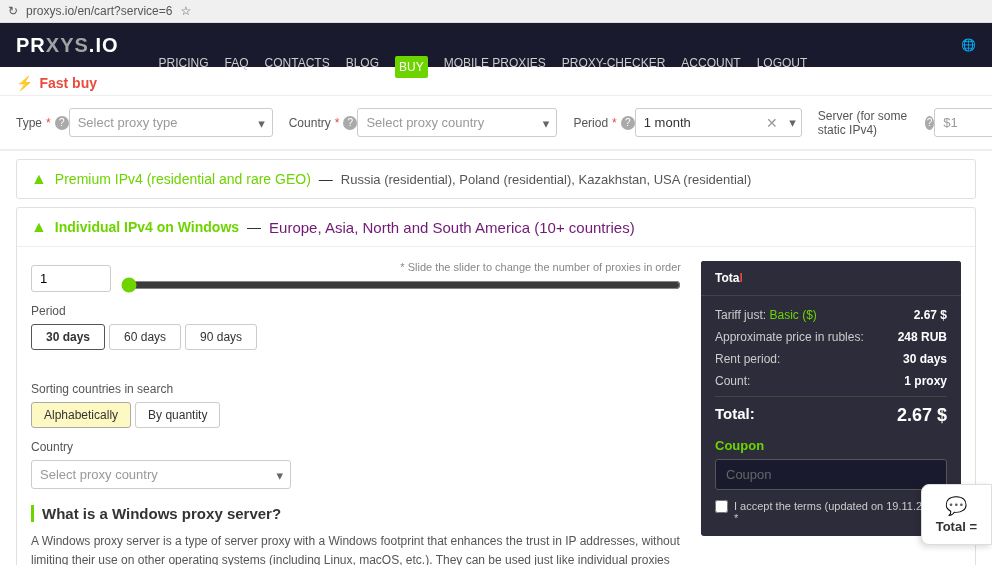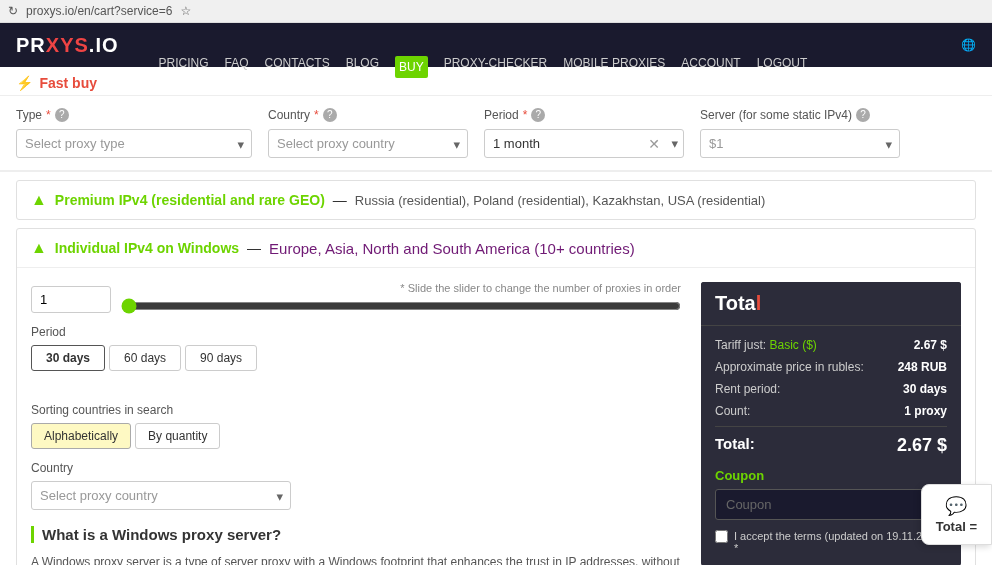--- a/index.html
+++ b/index.html
@@ -13,21 +13,21 @@
       padding: 0 16px;
       height: 44px;
       gap: 20px;
     }
     .navbar-logo {
       font-size: 20px;
       font-weight: bold;
       color: #fff;
       letter-spacing: 1px;
     }
-    .navbar-logo span { color: #ef4444; }
+    .navbar-logo span { color: #a3a3a3; }
     .navbar-links {
       display: flex;
       gap: 16px;
       margin-left: 20px;
       flex: 1;
       margin-top: 44px;
     }
     .navbar-links a {
       color: #ccc;
       text-decoration: none;
@@ -74,21 +74,21 @@
     }
 
     .filter-row {
       background: #fff;
       padding: 12px 16px;
       display: flex;
       gap: 16px;
       align-items: flex-end;
       border-bottom: 2px solid #eee;
     }
-    .filter-group { display: flex; flex-direction: column; gap: 7px; }
+    .filter-group { display: flex; gap: 0; }
     .filter-label {
       font-size: 12px;
       color: #555;
       display: flex;
       align-items: center;
       gap: 4px;
     }
     .filter-label .required { color: #e74c3c; }
     .filter-label .help {
       display: inline-block;
@@ -118,37 +118,37 @@
       border: 1px solid #ccc;
       border-radius: 3px;
       padding: 6px 28px 6px 8px;
       font-size: 13px;
       color: #999;
       background: #fff;
       appearance: none;
       cursor: pointer;
       width: 100%;
     }
-    .type-select { width: 236px; }
+    .type-select { width: 204px; }
     .country-select { width: 200px; }
     .server-select { width: 200px; }
 
     .period-wrapper {
       position: relative;
       display: flex;
       align-items: center;
     }
     .period-input {
       border: 1px solid #ccc;
       border-radius: 3px;
       padding: 6px 23px 6px 8px;
       font-size: 13px;
       color: #333;
       background: #fff;
-      width: 200px;
+      width: 167px;
     }
     .period-clear {
       position: absolute;
       right: 24px;
       color: #999;
       cursor: pointer;
       font-size: 14px;
     }
     .period-arrow {
       position: absolute;
@@ -166,21 +166,21 @@
     }
     .section-header {
       padding: 10px 14px;
       display: flex;
       align-items: center;
       gap: 8px;
       cursor: pointer;
       font-size: 14px;
     }
     .section-header .toggle { color: #6dd400; font-size: 16px; }
-    .section-header .title { color: #6dd400; font-weight: bold; }
+    .section-header .title { color: #6dd400; font-weight: normal; }
     .section-header .subtitle { color: #555; font-size: 13px; }
 
     
     .ipv4-section {
       background: #fff;
       border: 1px solid #e0e0e0;
       margin: 8px 16px;
       border-radius: 3px;
     }
     .ipv4-header {
@@ -321,21 +321,21 @@
     
     .total-panel {
       background: #2c2c3a;
       color: #fff;
       border-radius: 3px;
       overflow: hidden;
     }
     .total-header {
       background: #2c2c3a;
       padding: 10px 14px;
-      font-size: 20px;
+      font-size: 12px;
       font-weight: bold;
       border-bottom: 1px solid #444;
     }
     .total-body { padding: 12px 14px; }
     .total-row {
       display: flex;
       justify-content: space-between;
       margin-bottom: 8px;
       font-size: 12px;
     }
@@ -420,22 +420,22 @@
   <div class="navbar">
     <div class="navbar-logo">
       PR<span>XYS</span>.IO
     </div>
     <div class="navbar-links">
       <a>PRICING</a>
       <a>FAQ</a>
       <a>CONTACTS</a>
       <a>BLOG</a>
       <a class="active">BUY</a>
+      <a>MOBILE PROXIES</a>
       <a>PROXY-CHECKER</a>
-      <a>MOBILE PROXIES</a>
       <a>ACCOUNT</a>
       <a>LOGOUT</a>
     </div>
     <div class="navbar-right">
       <span>🌐</span>
     </div>
   </div>
 
   <div class="content-wrapper">
 

